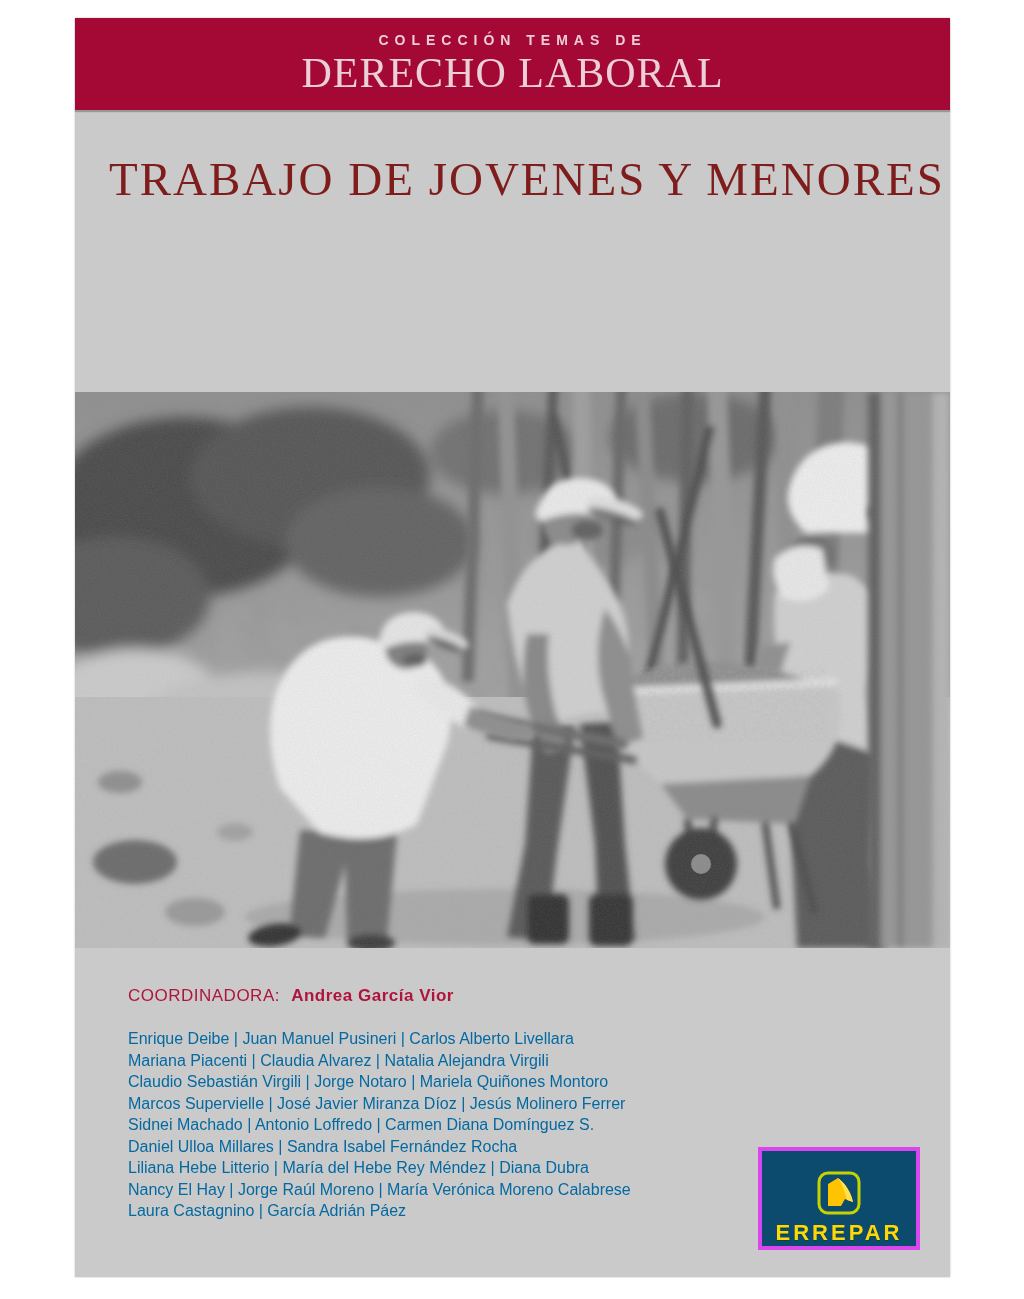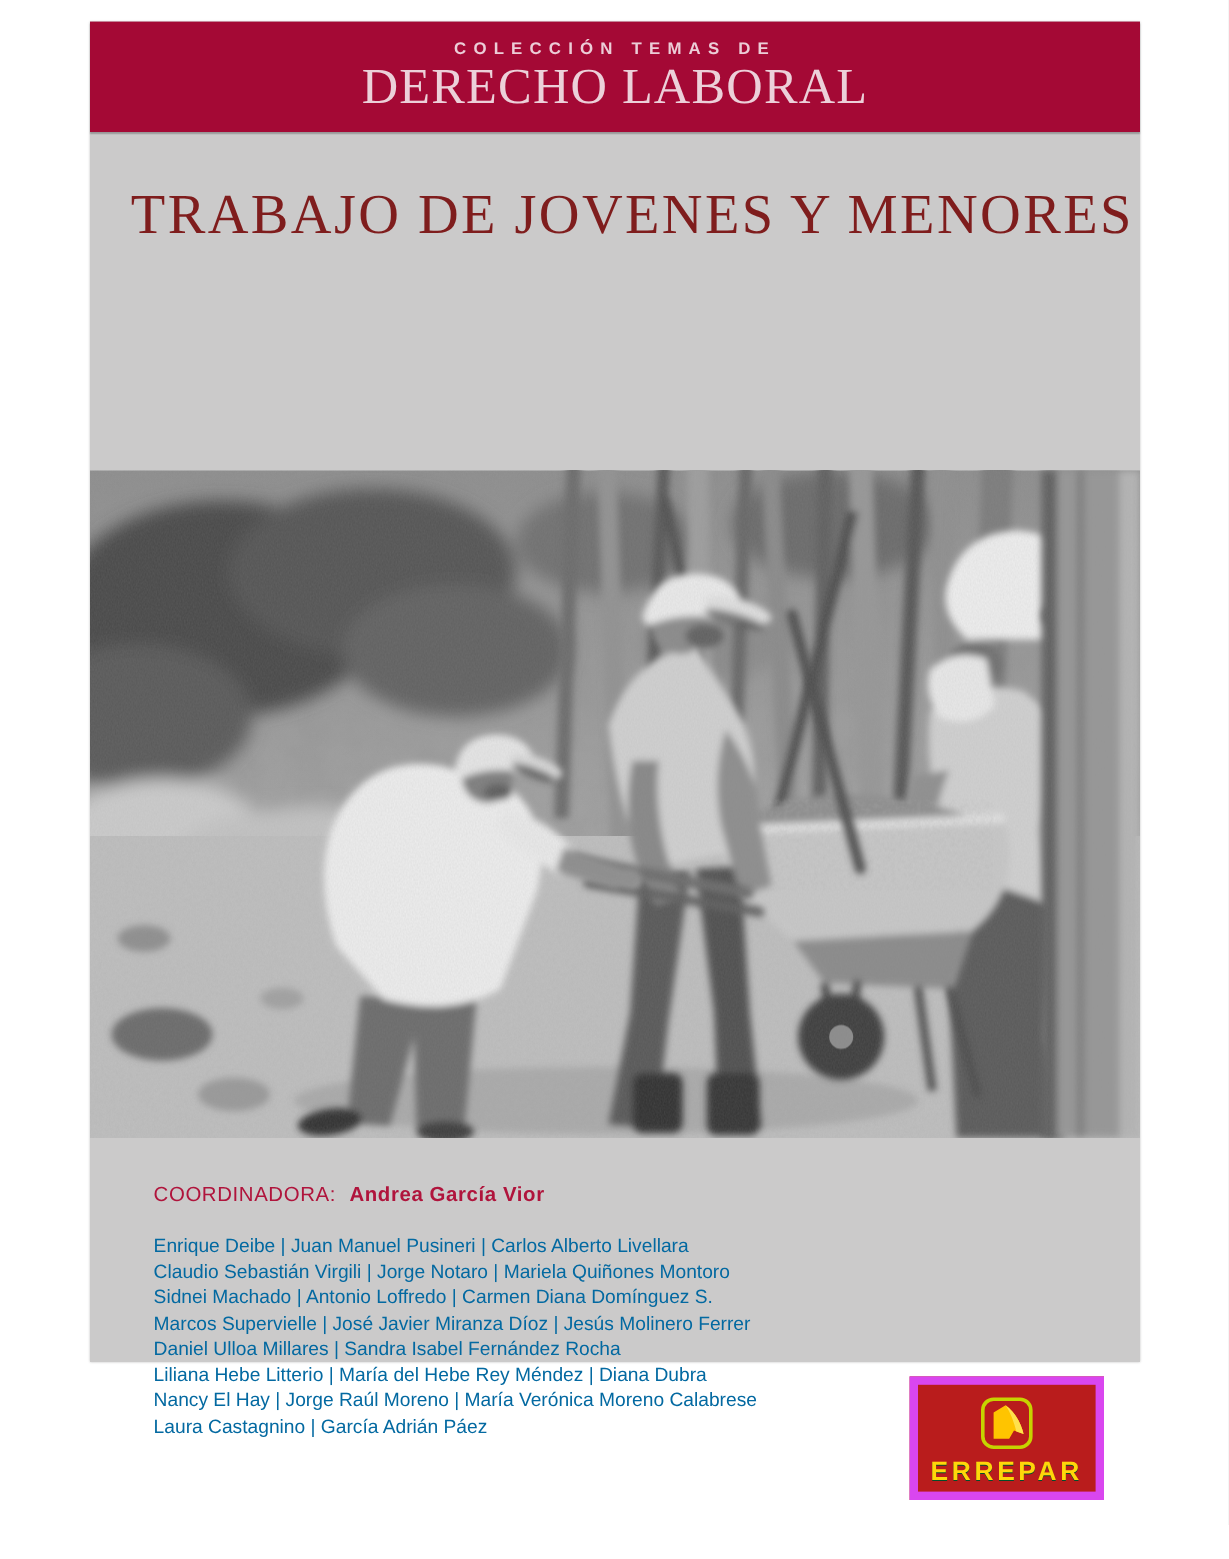--- a/index.html
+++ b/index.html
@@ -6,21 +6,21 @@
   body {
     width: 1024px; height: 1299px;
     background: #ffffff;
     overflow: hidden;
     position: relative;
     font-family: "Liberation Sans", sans-serif;
   }
   .cover {
     position: absolute;
     left: 75px; top: 18px;
-    width: 875px; height: 1117px;
+    width: 875px; height: 1259px;
     background: #cbcaca;
     box-shadow: 0 0 2px rgba(0,0,0,.25);
   }
   
   .band {
     position: absolute; left: 0; top: 0; right: 0;
     height: 92px;
     background: #a40935;
     display: flex; flex-direction: column;
     align-items: center; justify-content: center;
@@ -86,26 +86,26 @@
     font-size: 16px;
     line-height: 21.5px;
     color: #0369a1;
     white-space: nowrap;
   }
   
   .logo {
     position: absolute;
     left: 683px; top: 1129px;
     width: 162px; height: 103px;
-    background: #b91c1c;
-    border: 7px solid #d946ef;
+    background: #0c4a6e;
+    border: 4px solid #d946ef;
     box-sizing: border-box;
     display: flex; flex-direction: column;
     align-items: center;
-    justify-content: flex-start;
+    justify-content: flex-end;
   }
   .logo .logo-icon { margin-top: 9px; }
   .logo .logo-text {
     margin-top: 4px;
     color: #ffd60a;
     font-weight: bold;
     font-size: 22px;
     letter-spacing: 3px;
     text-shadow: 0 1px 0 #024d2a;
   }
@@ -267,23 +267,24 @@
     </svg>
   </div>
 
   <div class="credits">
     <div class="coordinator-line">
       <span class="coord-label">COORDINADORA:</span>
       <span class="coord-name">Andrea García Vior</span>
     </div>
     <div class="author-list">
       <div class="author-line">Enrique Deibe | Juan Manuel Pusineri | Carlos Alberto Livellara</div>
+      <div class="author-line">Mariana Piacenti | Claudia Alvarez | Natalia Alejandra Virgili</div>
       <div class="author-line">Claudio Sebastián Virgili | Jorge Notaro | Mariela Quiñones Montoro</div>
+      <div class="author-line">Marcos Supervielle | José Javier Miranza Díoz | Jesús Molinero Ferrer</div>
       <div class="author-line">Sidnei Machado | Antonio Loffredo | Carmen Diana Domínguez S.</div>
-      <div class="author-line">Marcos Supervielle | José Javier Miranza Díoz | Jesús Molinero Ferrer</div>
       <div class="author-line">Daniel Ulloa Millares | Sandra Isabel Fernández Rocha</div>
       <div class="author-line">Liliana Hebe Litterio | María del Hebe Rey Méndez | Diana Dubra</div>
       <div class="author-line">Nancy El Hay | Jorge Raúl Moreno | María Verónica Moreno Calabrese</div>
       <div class="author-line">Laura Castagnino | García Adrián Páez</div>
     </div>
   </div>
 
   <div class="logo">
     <svg class="logo-icon" width="46" height="46" viewBox="0 0 46 46">
       <rect x="3" y="3" width="40" height="40" rx="9" fill="none" stroke="#c6d300" stroke-width="3"></rect>

